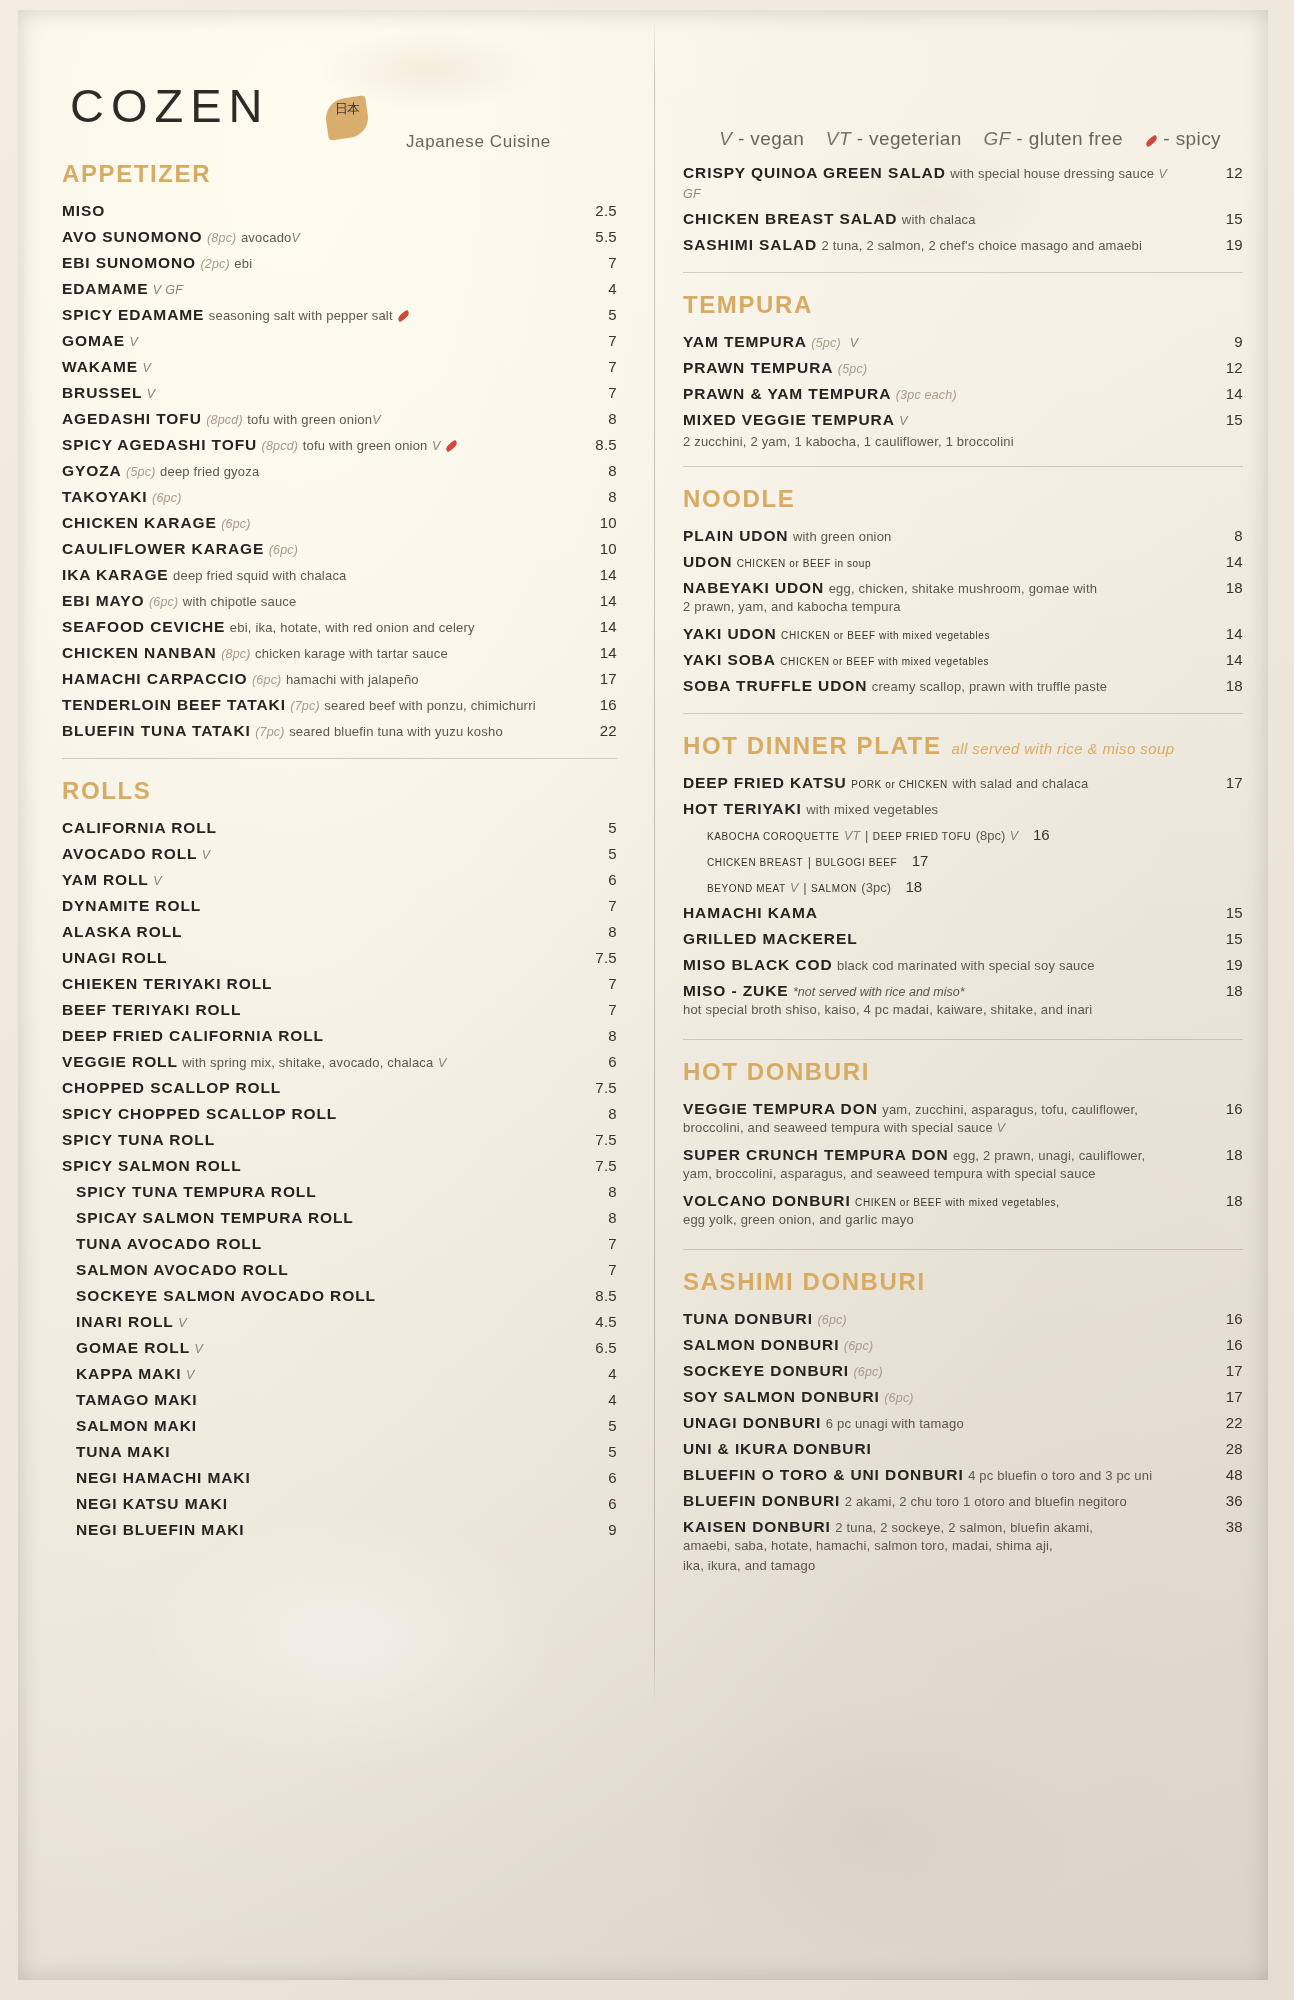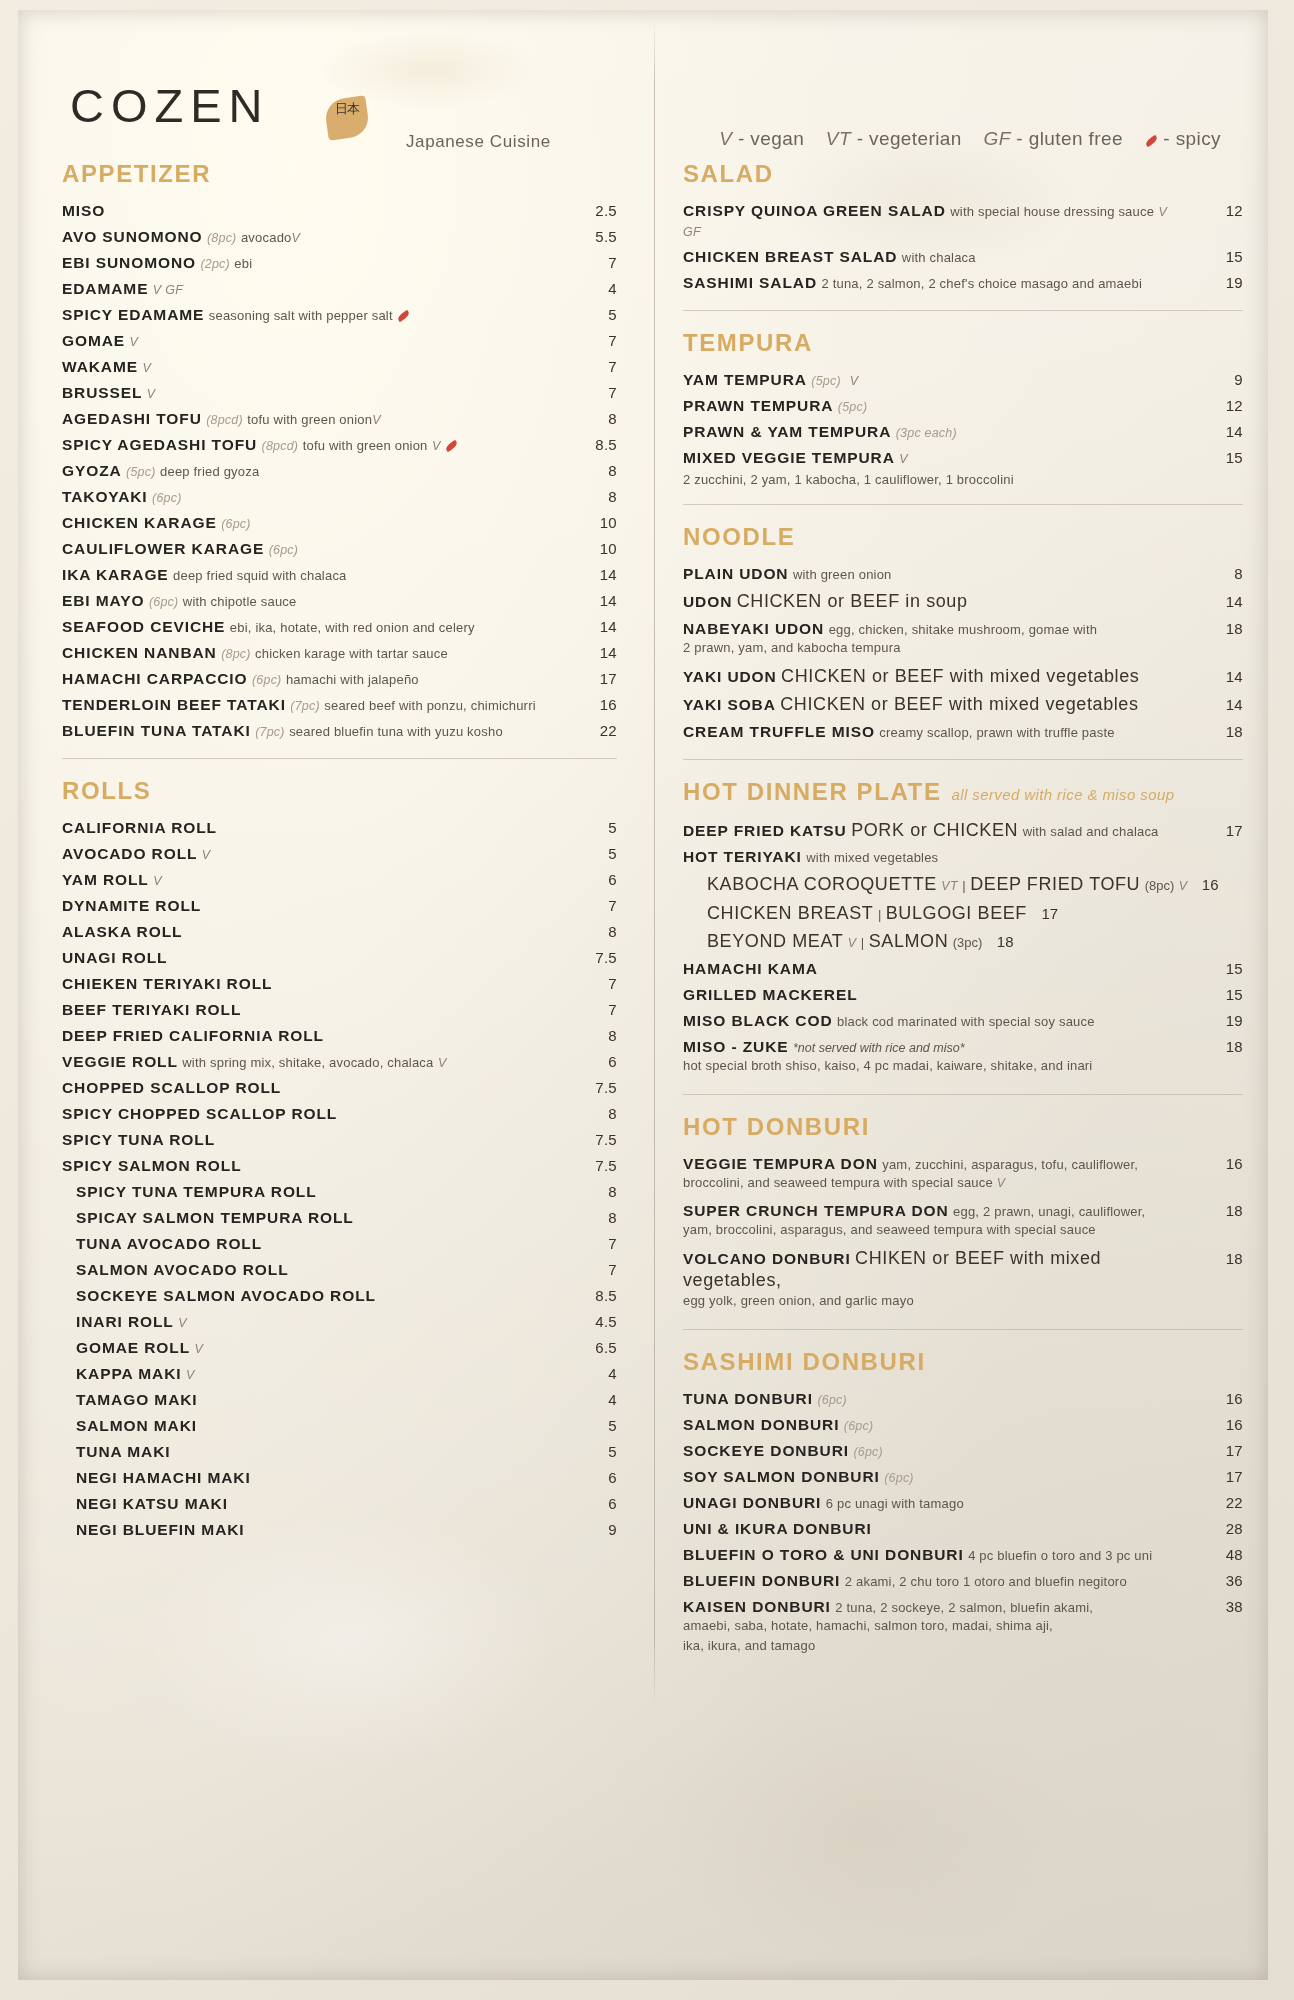--- a/index.html
+++ b/index.html
@@ -213,21 +213,21 @@
   }
   .sect-note {
     font-size: 15px;
     color: #d8ab63;
     font-style: italic;
     letter-spacing: 0.4px;
     margin-left: 10px;
     font-weight: 400;
   }
   .alt { font-size: 13px; color: #5d564b; }
-  .caps-small { font-size: 18px; letter-spacing: 0.6px; color: #3a332a; font-weight: 400; }
+  .caps-small { font-size: 10px; letter-spacing: 0.6px; color: #3a332a; font-weight: 400; }
   .note-ital { font-size: 12.5px; color: #5d564b; font-style: italic; }
   .rolls-indent { padding-left: 14px; }
 </style>
 </head>
 <body>
 
 <div id="page">
   <div id="sheet">
     <div class="stain s1"></div>
     <div class="stain s2"></div>
@@ -458,21 +458,20 @@
           <div class="row indent rolls-indent">
               <div class="left"><span class="name">NEGI BLUEFIN MAKI</span></div>
               <div class="price">9</div>
             </div>
         </div>
       </div>
 
       <div id="col-right">
 
         <div class="sect with-rule">
-          <div class="sect-title">SALAD</div>
           <div class="row">
               <div class="left"><span class="name">CRISPY QUINOA GREEN SALAD</span> <span class="desc">with special house dressing sauce</span> <span class="tag">V  GF</span></div>
               <div class="price">12</div>
             </div>
           <div class="row">
               <div class="left"><span class="name">CHICKEN BREAST SALAD</span> <span class="desc">with chalaca</span></div>
               <div class="price">15</div>
             </div>
           <div class="row">
               <div class="left"><span class="name">SASHIMI SALAD</span> <span class="desc">2 tuna, 2 salmon, 2 chef's choice masago and amaebi</span></div>
@@ -517,21 +516,21 @@
             </div>
           <div class="row">
               <div class="left"><span class="name">YAKI UDON</span> <span class="caps-small">CHICKEN or BEEF with mixed vegetables</span></div>
               <div class="price">14</div>
             </div>
           <div class="row">
               <div class="left"><span class="name">YAKI SOBA</span> <span class="caps-small">CHICKEN or BEEF with mixed vegetables</span></div>
               <div class="price">14</div>
             </div>
           <div class="row">
-              <div class="left"><span class="name">CREAM TRUFFLE MISO</span> <span class="desc">creamy scallop, prawn with truffle paste</span></div>
+              <div class="left"><span class="name">SOBA TRUFFLE UDON</span> <span class="desc">creamy scallop, prawn with truffle paste</span></div>
               <div class="price">18</div>
             </div>
         </div>
 
         <div class="sect with-rule">
           <div class="sect-title"><span>HOT DINNER PLATE</span><span class="sect-note">all served with rice &amp; miso soup</span></div>
 
           <div class="row">
               <div class="left"><span class="name">DEEP FRIED KATSU</span> <span class="caps-small">PORK or CHICKEN</span> <span class="desc">with salad and chalaca</span></div>
               <div class="price">17</div>

